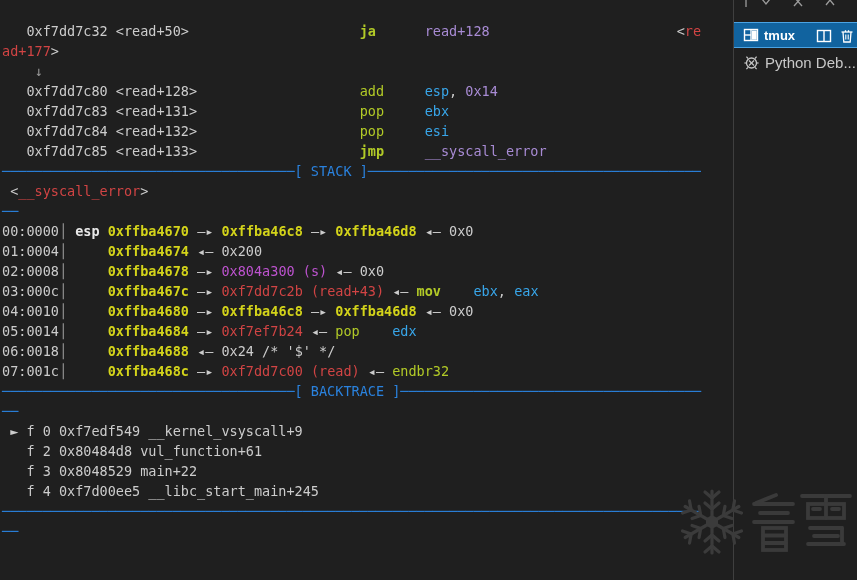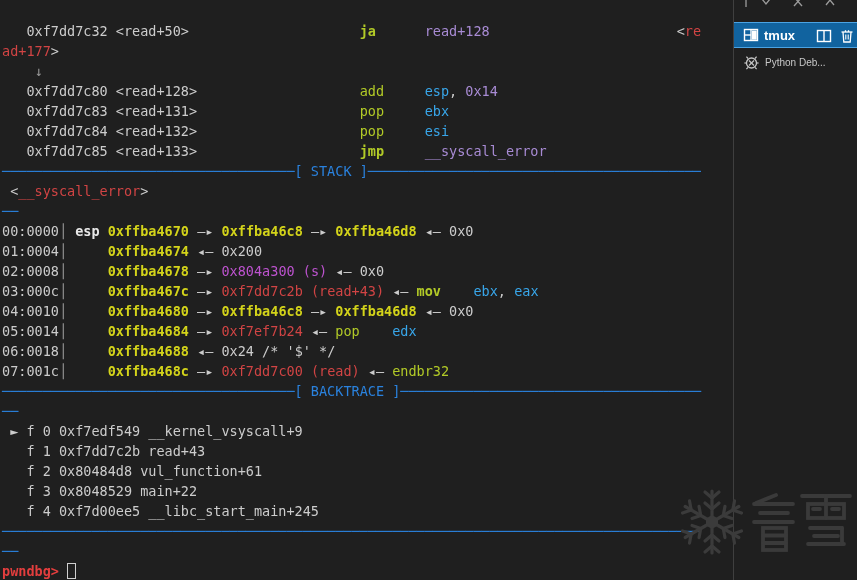--- a/index.html
+++ b/index.html
@@ -30,21 +30,21 @@
 
   .panel-border{position:absolute;left:733px;top:0;width:1px;height:580px;background:var(--border);}
 
   .side{position:absolute;left:734px;top:0;width:123px;height:500px;overflow:hidden;background:var(--bg);}
   .top-icons{position:absolute;top:0;left:0;width:123px;height:9px;overflow:hidden;}
   .top-icons svg{position:absolute;top:-6px;}
   .tab{position:absolute;left:0;width:130px;display:flex;align-items:center;}
   .tab-tmux{top:22px;height:26px;background:var(--sel);border-top:1px solid var(--selborder);border-bottom:1px solid var(--selborder);}
   .tab-tmux .tab-label{color:#ffffff;font-weight:600;font-size:13px;margin-left:5px;}
   .tab-py{top:49px;height:26px;}
-  .tab-py .tab-label{color:#c8c8c8;font-size:10px;margin-left:5px;white-space:nowrap;}
+  .tab-py .tab-label{color:#c8c8c8;font-size:15px;margin-left:5px;white-space:nowrap;}
   .tab-icon{flex:none;margin-left:9px;}
   .tab-actions{position:absolute;left:82px;top:5px;display:flex;gap:7px;}
 
   .watermark{position:absolute;left:678px;top:482px;pointer-events:none;}
 </style>
 </head>
 <body>
 
 <div class="terminal">
   <div class="term-lines">
@@ -62,27 +62,25 @@
       <div class="line"><span class="c-w">01:0004</span><span class="c-gr">│</span><span class="c-w">     </span><span class="c-y">0xffba4674</span><span class="c-w"> ◂— 0x200</span></div>
       <div class="line"><span class="c-w">02:0008</span><span class="c-gr">│</span><span class="c-w">     </span><span class="c-y">0xffba4678</span><span class="c-w"> —▸ </span><span class="c-m">0x804a300 (s)</span><span class="c-w"> ◂— 0x0</span></div>
       <div class="line"><span class="c-w">03:000c</span><span class="c-gr">│</span><span class="c-w">     </span><span class="c-y">0xffba467c</span><span class="c-w"> —▸ </span><span class="c-r">0xf7dd7c2b (read+43)</span><span class="c-w"> ◂— </span><span class="c-gb">mov</span><span class="c-w">    </span><span class="c-b">ebx</span><span class="c-w">, </span><span class="c-b">eax</span></div>
       <div class="line"><span class="c-w">04:0010</span><span class="c-gr">│</span><span class="c-w">     </span><span class="c-y">0xffba4680</span><span class="c-w"> —▸ </span><span class="c-y">0xffba46c8</span><span class="c-w"> —▸ </span><span class="c-y">0xffba46d8</span><span class="c-w"> ◂— 0x0</span></div>
       <div class="line"><span class="c-w">05:0014</span><span class="c-gr">│</span><span class="c-w">     </span><span class="c-y">0xffba4684</span><span class="c-w"> —▸ </span><span class="c-r">0xf7ef7b24</span><span class="c-w"> ◂— </span><span class="c-g">pop</span><span class="c-w">    </span><span class="c-b">edx</span></div>
       <div class="line"><span class="c-w">06:0018</span><span class="c-gr">│</span><span class="c-w">     </span><span class="c-y">0xffba4688</span><span class="c-w"> ◂— 0x24 /* '$' */</span></div>
       <div class="line"><span class="c-w">07:001c</span><span class="c-gr">│</span><span class="c-w">     </span><span class="c-y">0xffba468c</span><span class="c-w"> —▸ </span><span class="c-r">0xf7dd7c00 (read)</span><span class="c-w"> ◂— </span><span class="c-g">endbr32</span></div>
       <div class="line"><span class="c-s">────────────────────────────────────</span><span class="c-s">[ BACKTRACE ]</span><span class="c-s">─────────────────────────────────────</span></div>
       <div class="line"><span class="c-s">──</span></div>
       <div class="line"><span class="c-w"> ► f 0 0xf7edf549 __kernel_vsyscall+9</span></div>
-      <div class="line"><span class="c-w">   f 1 0xf7dd7c2b read+43</span></div>
       <div class="line"><span class="c-w">   f 2 0x80484d8 vul_function+61</span></div>
       <div class="line"><span class="c-w">   f 3 0x8048529 main+22</span></div>
       <div class="line"><span class="c-w">   f 4 0xf7d00ee5 __libc_start_main+245</span></div>
       <div class="line"><span class="c-s">──────────────────────────────────────────────────────────────────────────────────────</span></div>
       <div class="line"><span class="c-s">──</span></div>
-      <div class="line"><span class="c-pr">pwndbg&gt; </span><span class="cursor"></span></div>
     </div>
 </div>
 
 <div class="panel-border"></div>
 
 <aside class="side">
 
   <div class="top-icons">
     <svg style="left:6px" width="12" height="14" viewBox="0 0 12 14">
         <line x1="6" y1="1" x2="6" y2="13" stroke="#9c9c9c" stroke-width="1.3"></line>

